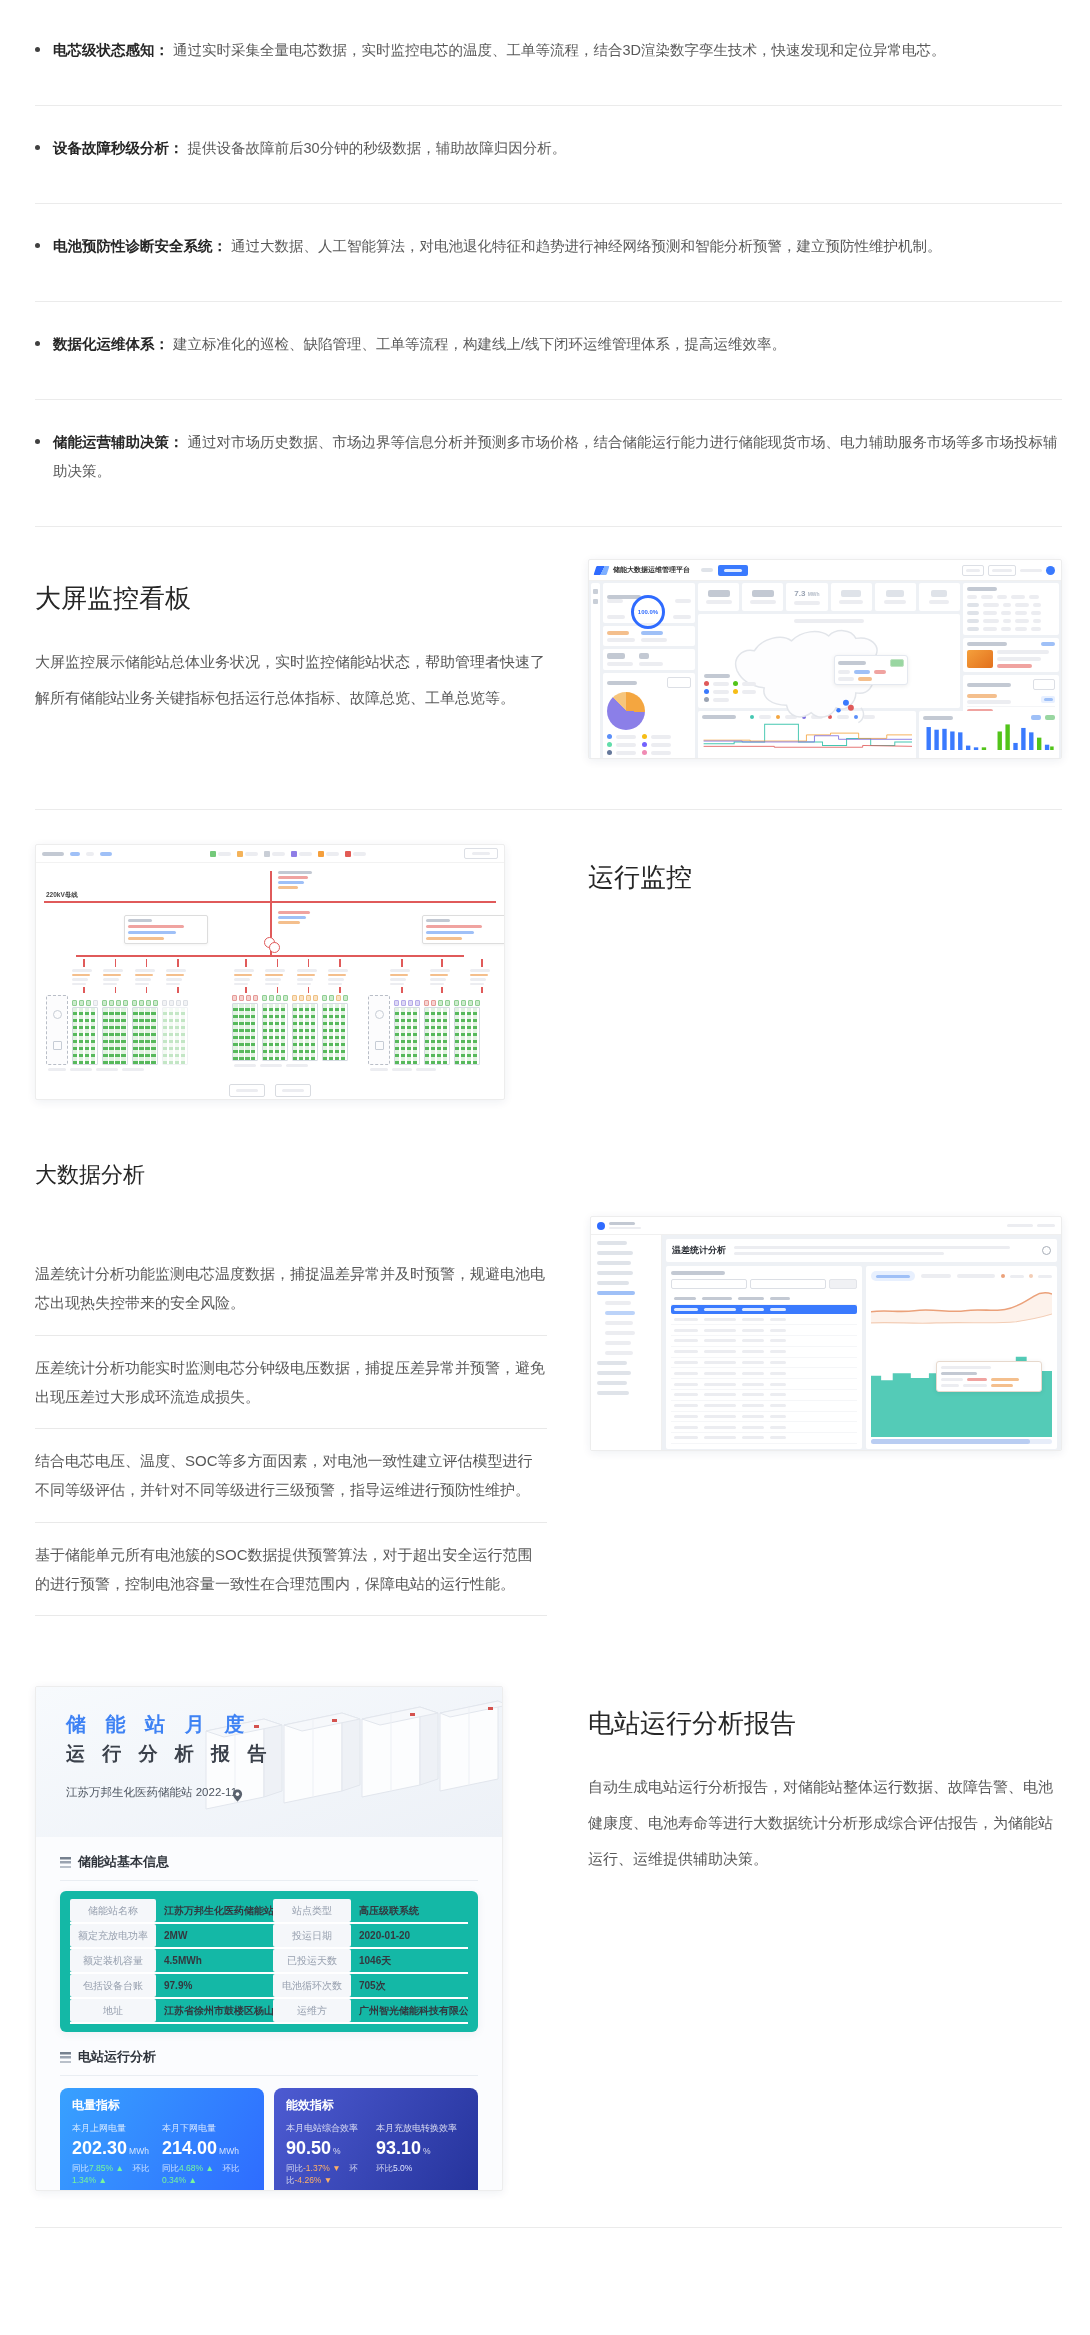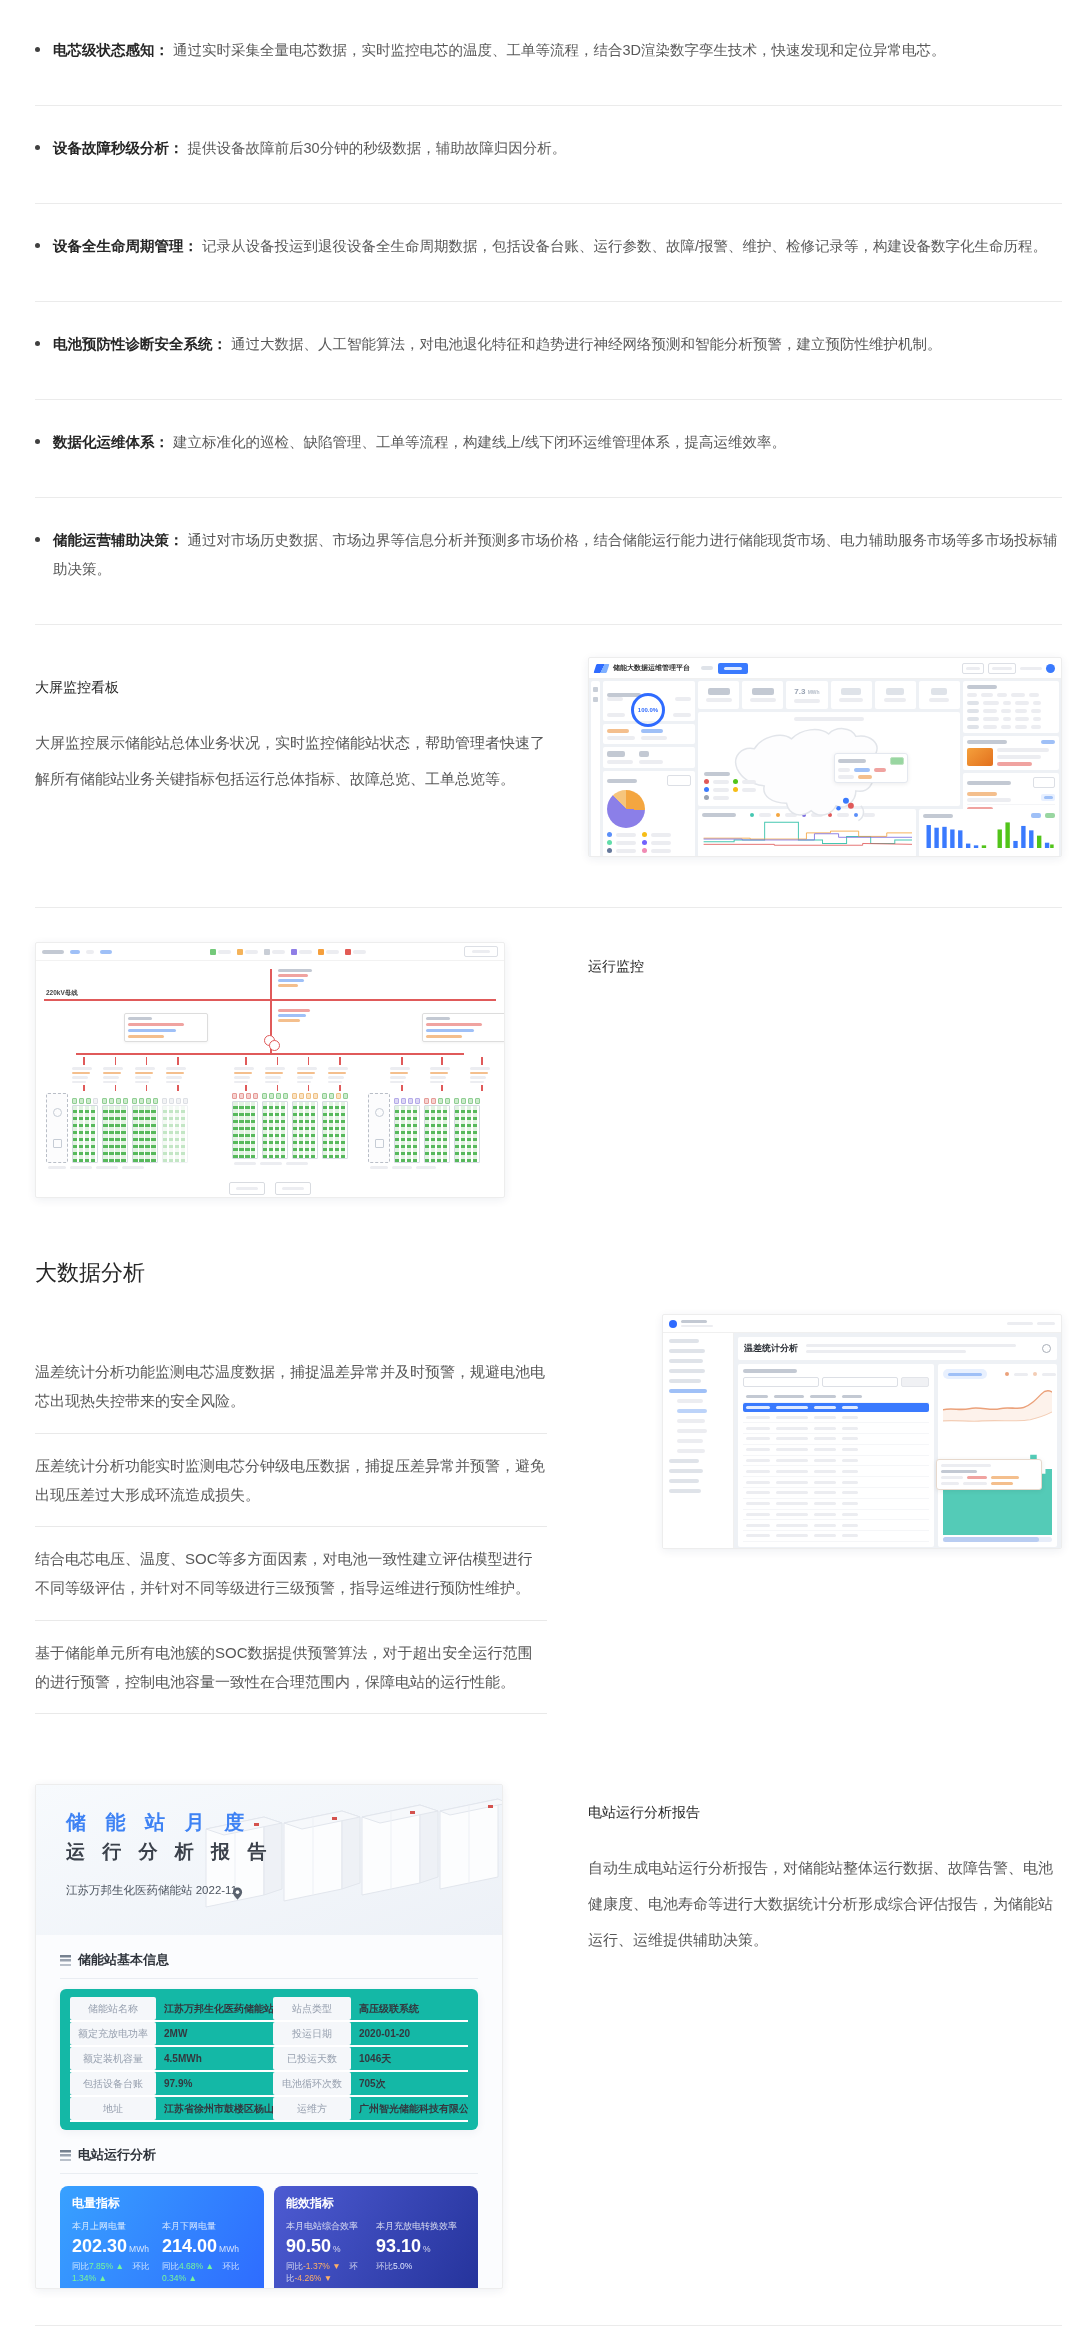--- a/index.html
+++ b/index.html
@@ -9,21 +9,21 @@
 
   
   .features{padding-top:8px;}
   .feature{display:flex;gap:13px;padding:28px 0 40px;border-bottom:1px solid #ebebeb;}
   .feature .fdot{flex:none;width:5px;height:5px;border-radius:50%;background:#404040;margin-top:11px;}
   .feature p{margin:0;font-size:14.5px;line-height:2;color:#595959;}
   .feature b{color:#262626;font-weight:700;margin-right:4px;}
 
   
   .sec{display:flex;justify-content:space-between;align-items:flex-start;}
-  .txtcol h2{font-size:14px;font-weight:500;color:#262626;margin:0 0 28px;}
+  .txtcol h2{font-size:26px;font-weight:500;color:#262626;margin:0 0 28px;}
   .txtcol p{font-size:15px;line-height:2.4;color:#595959;margin:0;}
   .w512{width:512px;}
   .w474{width:474px;}
   .hrline{border:none;border-top:1px solid #ebebeb;margin:0;}
   .shot{background:#fff;border:1px solid #ededed;box-shadow:0 2px 10px rgba(20,40,80,.07);border-radius:2px;position:relative;overflow:hidden;box-sizing:border-box;}
 
   
   .b{display:inline-block;height:4px;border-radius:2px;background:#dfe3e9;vertical-align:middle;}
   .b.lt{background:#ecedf1;} .b.dk{background:#c3c9d3;} .b.wh{background:rgba(255,255,255,.85);}
   .b.rd{background:#f0a3a0;} .b.bl{background:#9fc0f7;} .b.or{background:#f4bf8d;} .b.gn{background:#99d6a1;}
@@ -92,21 +92,21 @@
   .rhead i.p{background:#ddd8f5;border-color:#b4aae8;}
   .rhead i.w{background:#f2f3f5;border-color:#dcdfe4;}
   .rbody{height:56px;border:1px solid #d5dbe2;border-radius:1px;background:
       repeating-linear-gradient(90deg,transparent 0 4.5px,#fff 4.5px 6px),
       repeating-linear-gradient(0deg,#57b95c 0 3px,#e2f3e2 3px 7px);}
   .rlabels{display:flex;gap:4px;margin-top:3px;padding-left:2px;}
   .sld-btns{position:absolute;left:50%;transform:translateX(-50%);bottom:4px;display:flex;gap:10px;}
   .sld-btn{width:34px;height:11px;border:1px solid #d8dbe0;border-radius:2px;display:flex;align-items:center;justify-content:center;background:#fff;}
 
   
-  .ana{width:400px;height:235px;}
+  .ana{width:472px;height:235px;}
   .a-top{height:17px;display:flex;align-items:center;gap:4px;padding:0 6px;border-bottom:1px solid #f0f0f0;}
   .a-logo{width:8px;height:8px;border-radius:50%;background:#2f6bff;}
   .a-body{display:flex;height:218px;}
   .a-side{width:58px;border-right:1px solid #f0f0f0;padding:6px 6px;display:flex;flex-direction:column;gap:6px;background:#fff;}
   .a-main{flex:1;background:#eef1f5;padding:4px;display:flex;flex-direction:column;gap:4px;min-width:0;}
   .a-titlecard{background:#fff;border-radius:2px;padding:5px 6px;display:flex;align-items:center;gap:8px;}
   .a-title{font-size:9px;font-weight:700;color:#2b2f36;white-space:nowrap;}
   .a-gear{margin-left:auto;width:7px;height:7px;border:1px solid #a8aeb8;border-radius:50%;}
   .a-content{flex:1;display:flex;gap:4px;min-height:0;}
   .a-table{width:186px;background:#fff;border-radius:2px;padding:5px;display:flex;flex-direction:column;gap:0;}
@@ -170,24 +170,20 @@
   <div class="inner">
 
     <div class="features">
       <div class="feature">
         <span class="fdot"></span>
         <p><b>电芯级状态感知：</b><span>通过实时采集全量电芯数据，实时监控电芯的温度、工单等流程，结合3D渲染数字孪生技术，快速发现和定位异常电芯。</span></p>
       </div>
       <div class="feature">
         <span class="fdot"></span>
         <p><b>设备故障秒级分析：</b><span>提供设备故障前后30分钟的秒级数据，辅助故障归因分析。</span></p>
-      </div>
-      <div class="feature">
-        <span class="fdot"></span>
-        <p><b>设备全生命周期管理：</b><span>记录从设备投运到退役设备全生命周期数据，包括设备台账、运行参数、故障/报警、维护、检修记录等，构建设备数字化生命历程。</span></p>
       </div>
       <div class="feature">
         <span class="fdot"></span>
         <p><b>电池预防性诊断安全系统：</b><span>通过大数据、人工智能算法，对电池退化特征和趋势进行神经网络预测和智能分析预警，建立预防性维护机制。</span></p>
       </div>
       <div class="feature">
         <span class="fdot"></span>
         <p><b>数据化运维体系：</b><span>建立标准化的巡检、缺陷管理、工单等流程，构建线上/线下闭环运维管理体系，提高运维效率。</span></p>
       </div>
       <div class="feature">

